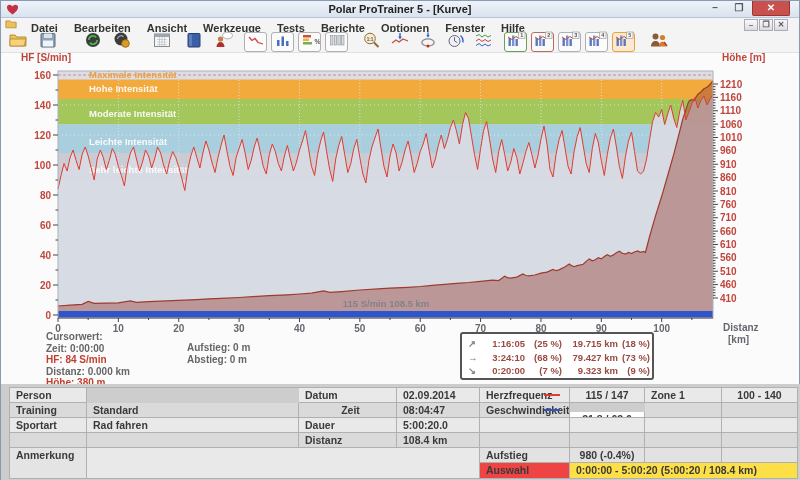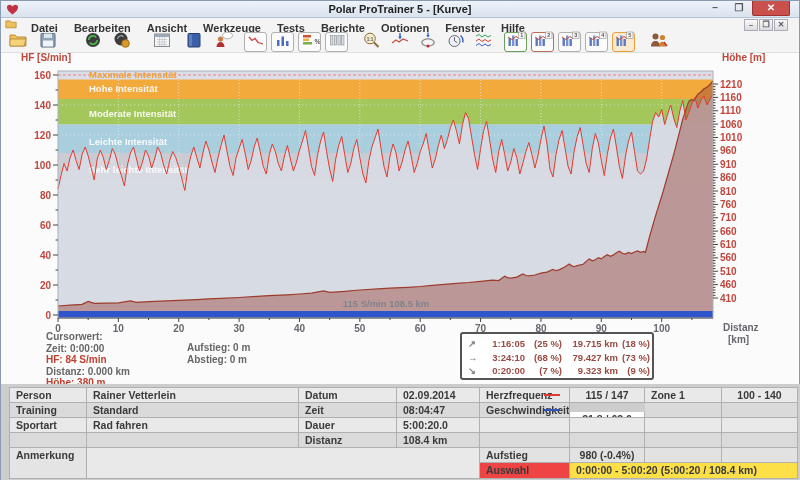--- a/index.html
+++ b/index.html
@@ -505,30 +505,29 @@
         <span>0:20:00</span>
         <span>(7 %)</span>
         <span>9.323 km</span>
         <span>(9 %)</span>
       </div>
     </div>
 
   <div id="table-zone">
     <div id="summary-table">
         <div class="cell lbl" style="grid-area: 1 / 1; background: rgb(233, 233, 233);">Person</div>
-        <div class="cell" style="grid-area: 1 / 2; background: rgb(233, 233, 233);">Rainer Vetterlein</div>
         <div class="cell lbl" style="grid-area: 2 / 1; background: rgb(218, 218, 218);">Training</div>
         <div class="cell" style="grid-area: 2 / 2; background: rgb(218, 218, 218);">Standard</div>
         <div class="cell lbl" style="grid-area: 3 / 1; background: rgb(233, 233, 233);">Sportart</div>
         <div class="cell" style="grid-area: 3 / 2; background: rgb(233, 233, 233);">Rad fahren</div>
         <div class="cell lbl" style="grid-area: 4 / 1; background: rgb(218, 218, 218);"></div>
         <div class="cell" style="grid-area: 4 / 2; background: rgb(218, 218, 218);"></div>
         <div class="cell lbl" style="grid-area: 1 / 3; background: rgb(233, 233, 233);">Datum</div>
         <div class="cell" style="grid-area: 1 / 4; background: rgb(233, 233, 233);">02.09.2014</div>
-        <div class="cell lbl" style="grid-area: 2 / 3; background: rgb(218, 218, 218);">Zeit</div>
+        <div class="cell lbl" style="grid-area: 2 / 3; background: rgb(218, 218, 218); text-align: center;">Zeit</div>
         <div class="cell" style="grid-area: 2 / 4; background: rgb(218, 218, 218);">08:04:47</div>
         <div class="cell lbl" style="grid-area: 3 / 3; background: rgb(233, 233, 233);">Dauer</div>
         <div class="cell" style="grid-area: 3 / 4; background: rgb(233, 233, 233);">5:00:20.0</div>
         <div class="cell lbl" style="grid-area: 4 / 3; background: rgb(218, 218, 218);">Distanz</div>
         <div class="cell" style="grid-area: 4 / 4; background: rgb(218, 218, 218);">108.4 km</div>
         <div class="cell lbl" style="grid-area: 1 / 5; background: rgb(233, 233, 233);">Herzfrequenz<span class="legend-dash" style="background: rgb(224, 60, 49);"></span></div>
         <div class="cell ctr" style="grid-area: 1 / 6; background: rgb(233, 233, 233);">115 / 147</div>
         <div class="cell" style="grid-area: 1 / 7; background: rgb(233, 233, 233);">Zone 1</div>
         <div class="cell ctr" style="grid-area: 1 / 8; background: rgb(233, 233, 233);">100 - 140</div>
         <div class="cell lbl" style="grid-area: 2 / 5; background: rgb(218, 218, 218);">Geschwindigkeit<span class="legend-dash" style="background: rgb(51, 85, 187);"></span></div>

